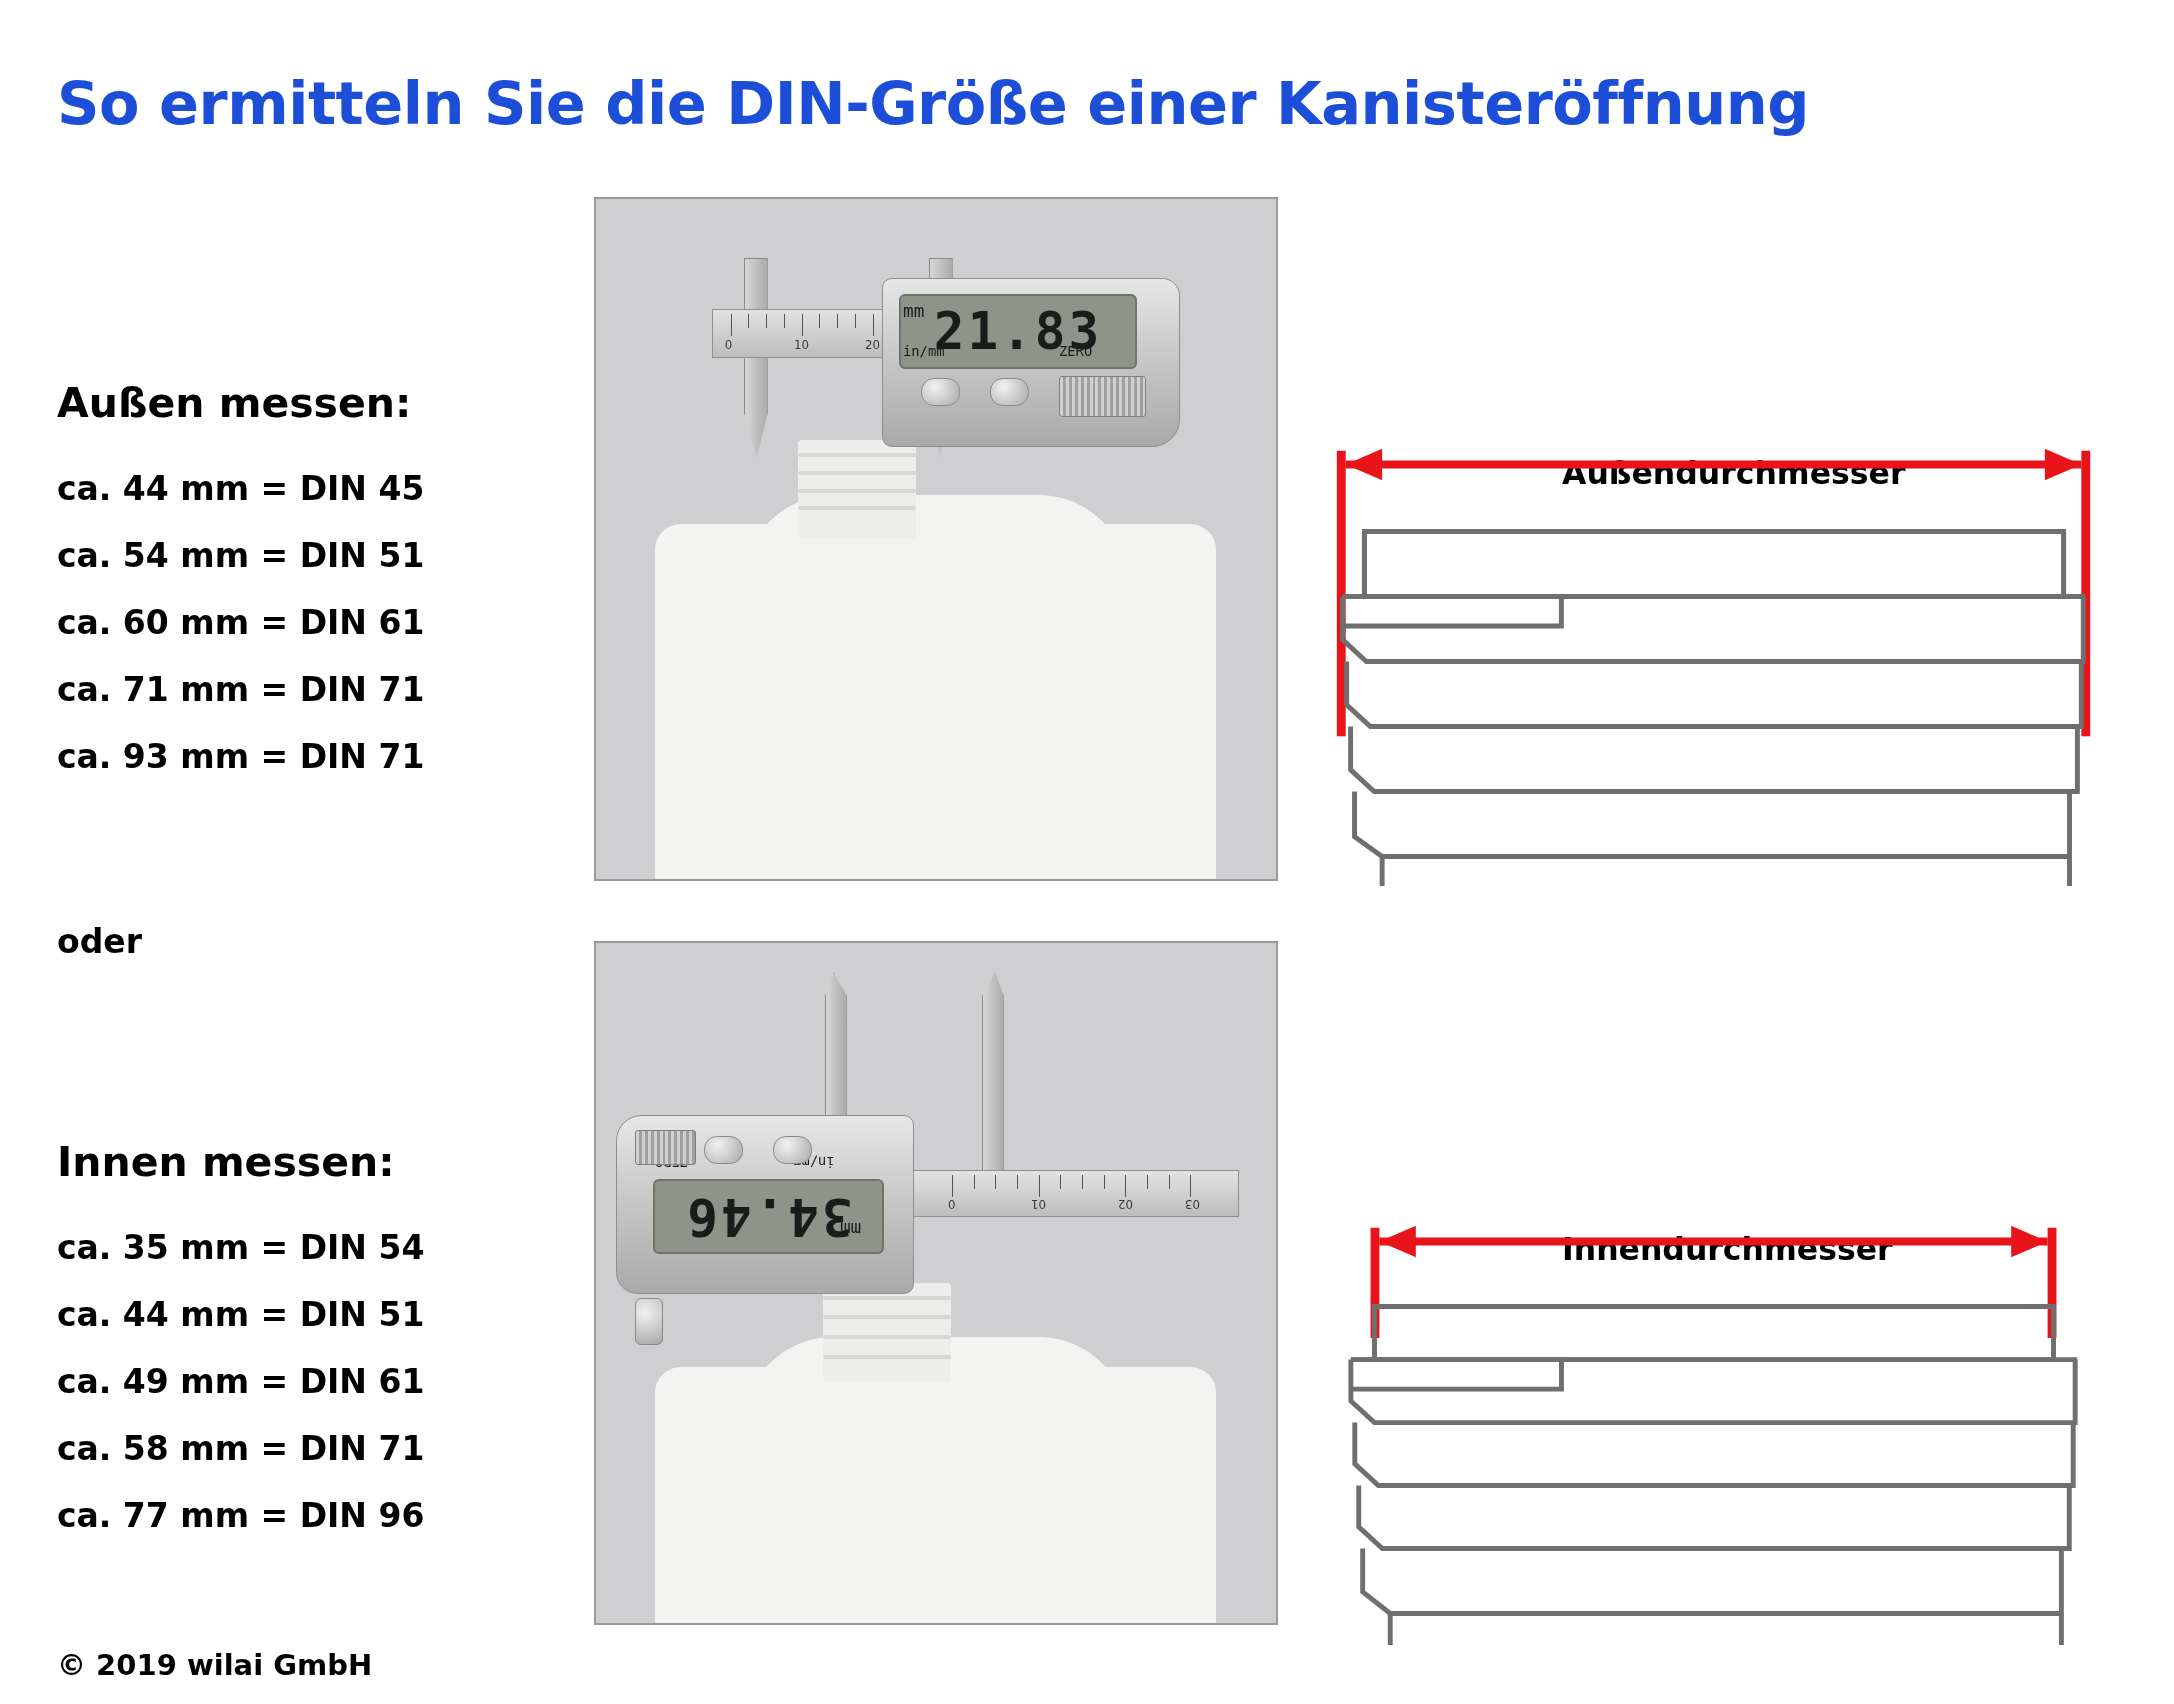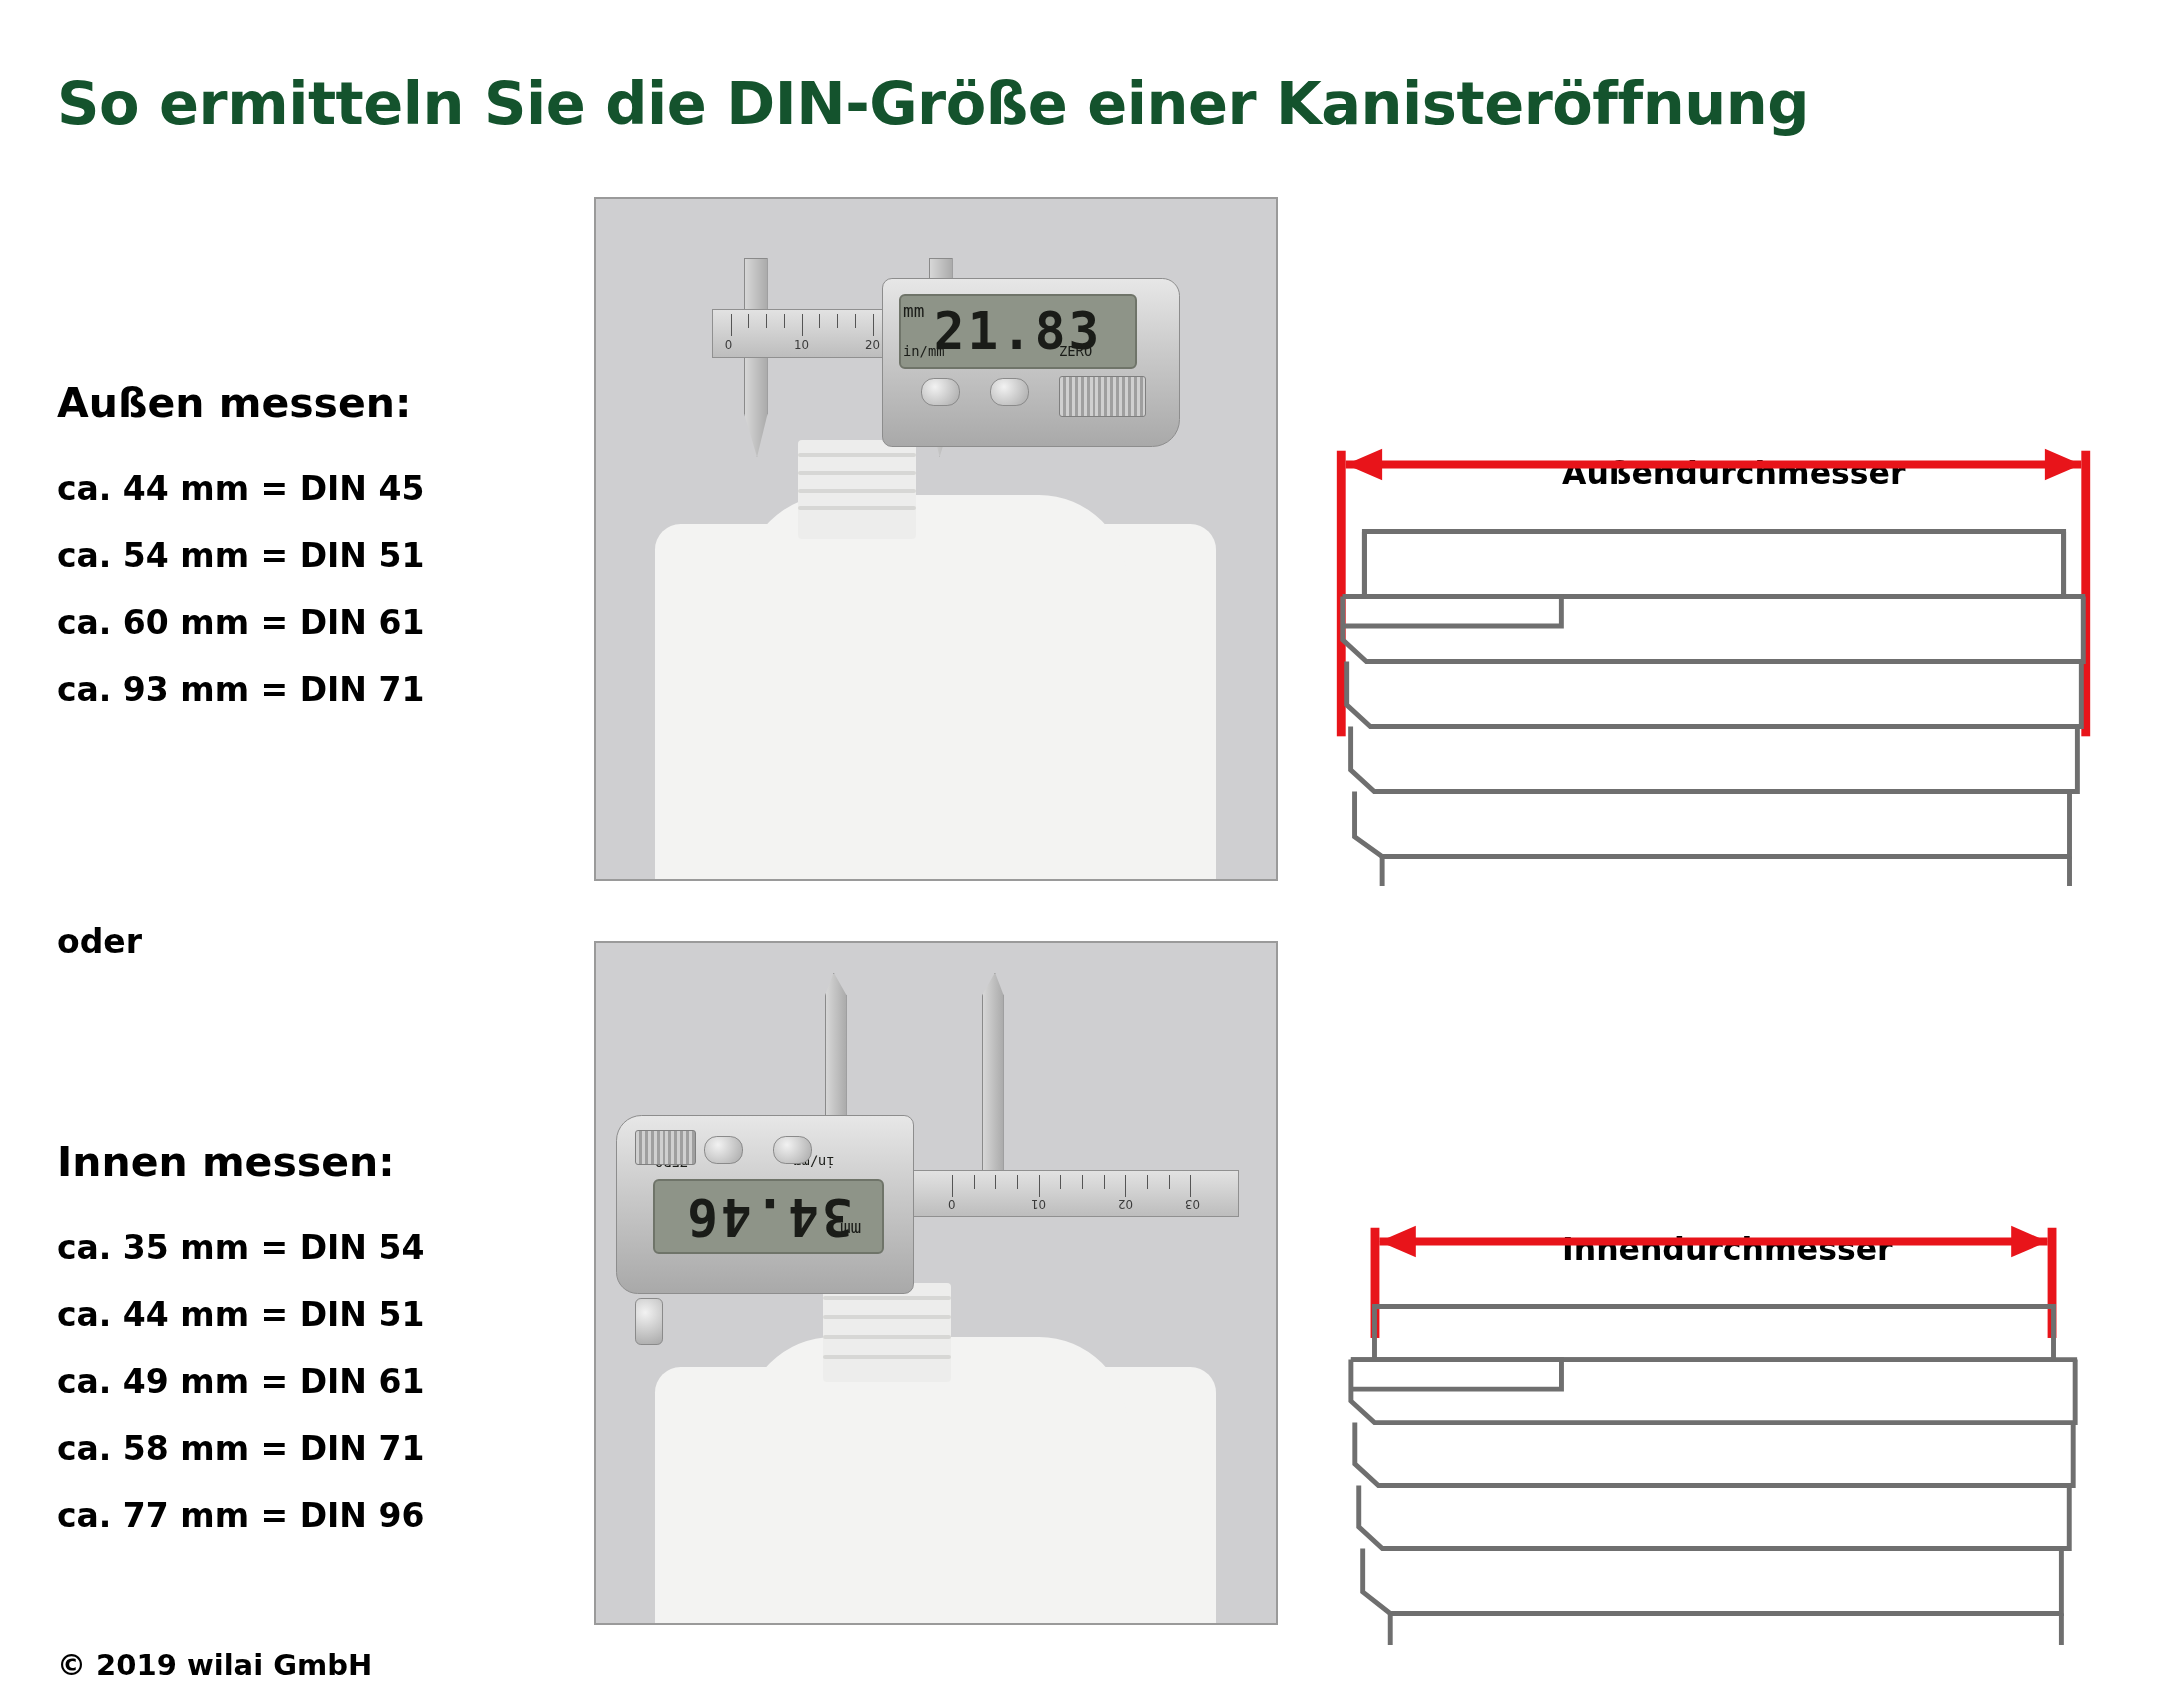--- a/index.html
+++ b/index.html
@@ -17,21 +17,21 @@
   }
 
   #title {
     position: absolute;
     left: 57px;
     top: 69px;
     width: 2069px;
     font-size: 59px;
     font-weight: bold;
     letter-spacing: -0.5px;
-    color: #14532d;
+    color: #1d4ed8;
   }
 
   .section-head {
     position: absolute;
     font-size: 41px;
     font-weight: bold;
     letter-spacing: 0px;
   }
   .list {
     position: absolute;
@@ -169,20 +169,21 @@
 </head>
 <body>
 
 <div id="title">So ermitteln Sie die DIN-Größe einer Kanisteröffnung</div>
 
 <div class="section-head" id="outer-head">Außen messen:</div>
 <div class="list" id="outer-list">
   <div class="list-row">ca. 44 mm = DIN 45</div>
   <div class="list-row">ca. 54 mm = DIN 51</div>
   <div class="list-row">ca. 60 mm = DIN 61</div>
+  <div class="list-row">ca. 71 mm = DIN 71</div>
   <div class="list-row">ca. 93 mm = DIN 71</div>
 </div>
 
 <div id="oder">oder</div>
 
 <div class="section-head" id="inner-head">Innen messen:</div>
 <div class="list" id="inner-list">
   <div class="list-row">ca. 35 mm = DIN 54</div>
   <div class="list-row">ca. 44 mm = DIN 51</div>
   <div class="list-row">ca. 49 mm = DIN 61</div>

